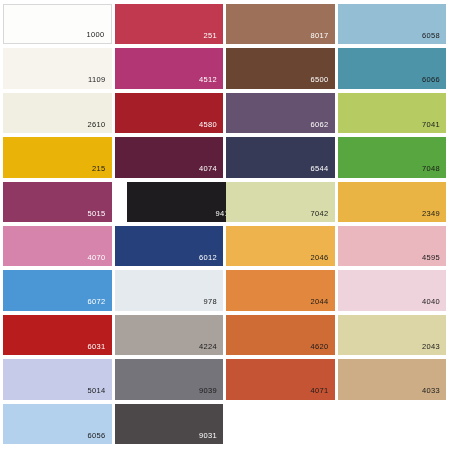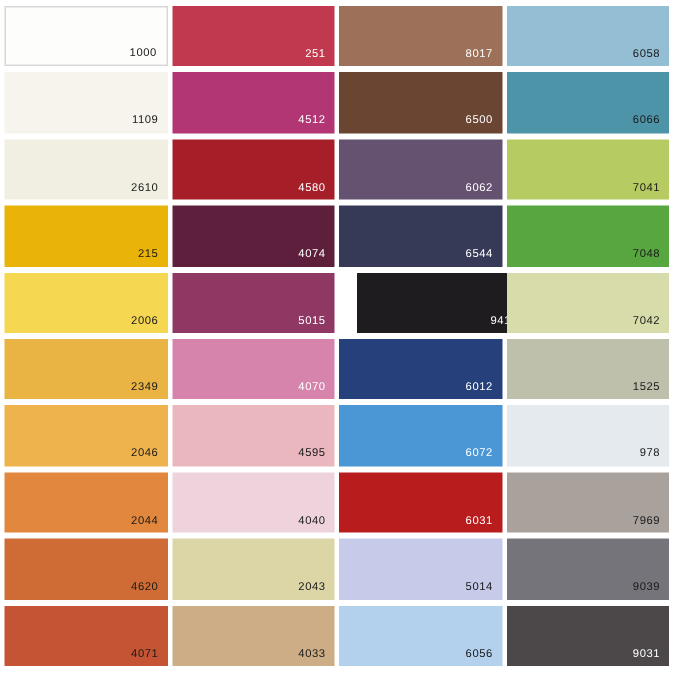--- a/index.html
+++ b/index.html
@@ -128,25 +128,20 @@
       <div class="swatch" style="background: rgb(54, 58, 86);">
         <span class="swatch-code" style="color: rgb(255, 255, 255);">6544</span>
       </div>
     </div>
     <div class="swatch-cell">
       <div class="swatch" style="background: rgb(87, 166, 63);">
         <span class="swatch-code" style="color: rgb(26, 26, 26);">7048</span>
       </div>
     </div>
     <div class="swatch-cell">
-      <div class="swatch" style="background: rgb(245, 215, 82);">
-        <span class="swatch-code" style="color: rgb(26, 26, 26);">2006</span>
-      </div>
-    </div>
-    <div class="swatch-cell">
       <div class="swatch" style="background: rgb(143, 56, 100);">
         <span class="swatch-code" style="color: rgb(255, 255, 255);">5015</span>
       </div>
     </div>
     <div class="swatch-cell">
       <div class="swatch" style="background: rgb(30, 28, 30); margin-left: 12px;">
         <span class="swatch-code" style="color: rgb(255, 255, 255);">941</span>
       </div>
     </div>
     <div class="swatch-cell">
@@ -163,25 +158,20 @@
       <div class="swatch" style="background: rgb(214, 132, 172);">
         <span class="swatch-code" style="color: rgb(255, 255, 255);">4070</span>
       </div>
     </div>
     <div class="swatch-cell">
       <div class="swatch" style="background: rgb(38, 64, 124);">
         <span class="swatch-code" style="color: rgb(255, 255, 255);">6012</span>
       </div>
     </div>
     <div class="swatch-cell">
-      <div class="swatch" style="background: rgb(191, 192, 172);">
-        <span class="swatch-code" style="color: rgb(26, 26, 26);">1525</span>
-      </div>
-    </div>
-    <div class="swatch-cell">
       <div class="swatch" style="background: rgb(238, 179, 77);">
         <span class="swatch-code" style="color: rgb(26, 26, 26);">2046</span>
       </div>
     </div>
     <div class="swatch-cell">
       <div class="swatch" style="background: rgb(233, 183, 189);">
         <span class="swatch-code" style="color: rgb(26, 26, 26);">4595</span>
       </div>
     </div>
     <div class="swatch-cell">
@@ -204,21 +194,21 @@
         <span class="swatch-code" style="color: rgb(26, 26, 26);">4040</span>
       </div>
     </div>
     <div class="swatch-cell">
       <div class="swatch" style="background: #b91c1c; padding-left: 24px;">
         <span class="swatch-code" style="color: rgb(255, 255, 255);">6031</span>
       </div>
     </div>
     <div class="swatch-cell">
       <div class="swatch" style="background: rgb(169, 161, 155);">
-        <span class="swatch-code" style="color: rgb(26, 26, 26);">7969</span>
+        <span class="swatch-code" style="color: rgb(26, 26, 26);">4224</span>
       </div>
     </div>
     <div class="swatch-cell">
       <div class="swatch" style="background: rgb(207, 108, 54);">
         <span class="swatch-code" style="color: rgb(26, 26, 26);">4620</span>
       </div>
     </div>
     <div class="swatch-cell">
       <div class="swatch" style="background: rgb(220, 213, 165);">
         <span class="swatch-code" style="color: rgb(26, 26, 26);">2043</span>

